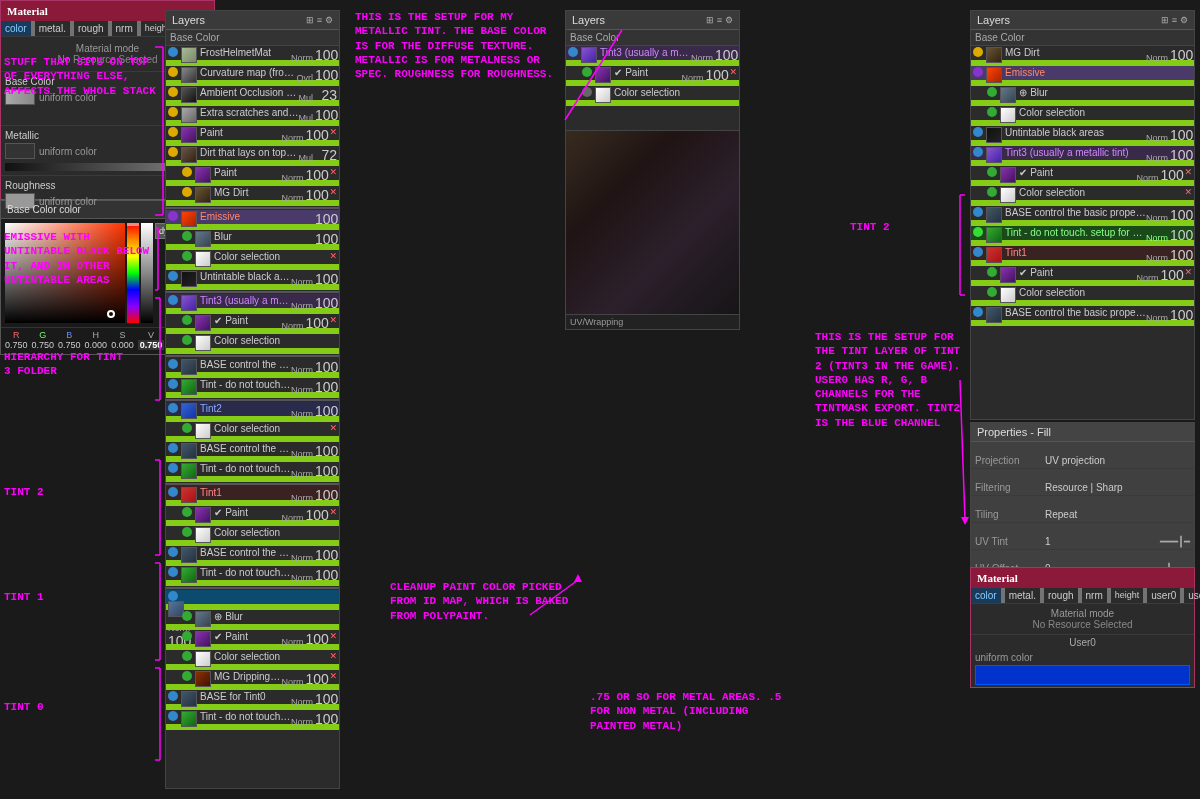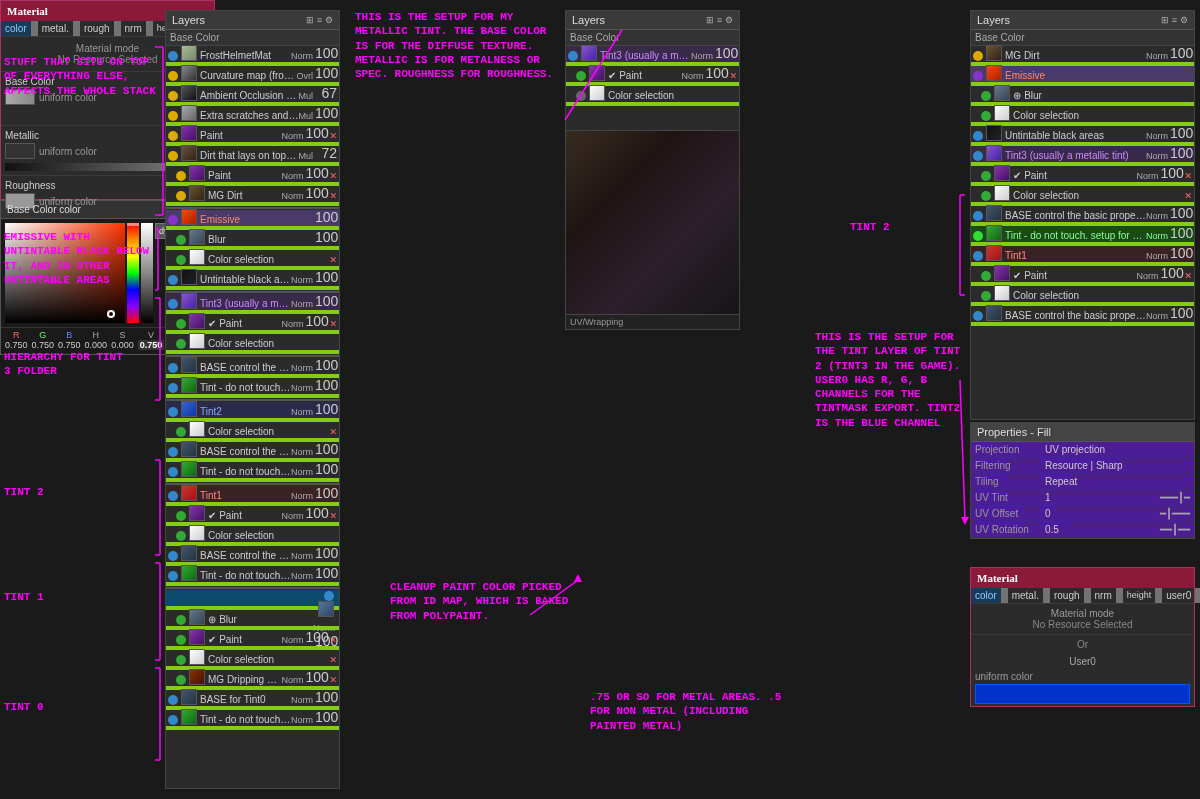--- a/index.html
+++ b/index.html
@@ -47,23 +47,23 @@
     .panel-header-icons {
       display: flex;
       gap: 3px;
       font-size: 9px;
       color: #aaa;
     }
 
     
     .layer-item {
       display: flex;
-      align-items: flex-end;
+      align-items: flex-start;
       padding: 1px 2px;
-      border-bottom: 4px solid #84cc16;
+      border-bottom: 6px solid #84cc16;
       height: 20px;
       position: relative;
     }
 
     .layer-item.highlighted {
       background: #4a3a6a;
     }
 
     .layer-item.active-green {
       background: #1a4a1a;
@@ -117,21 +117,21 @@
     }
 
     .layer-x {
       font-size: 9px;
       color: #ff6666;
       margin-left: 2px;
       flex-shrink: 0;
     }
 
     .layer-indent {
-      padding-left: 10px;
+      padding-left: 16px;
     }
 
     .section-divider {
       height: 2px;
       background: #555;
       margin: 1px 0;
     }
 
     
     #left-panel {
@@ -214,20 +214,21 @@
     .thumb-mgdrip { background: linear-gradient(135deg, #883300, #441100); }
     .thumb-frosth { background: linear-gradient(135deg, #aabb99, #778866); }
     .thumb-mgdirt { background: linear-gradient(135deg, #665533, #332211); }
 
     .prop-row {
       display: flex;
       align-items: center;
       padding: 2px 4px;
       font-size: 10px;
       border-bottom: 1px solid #3a3a3a;
+      margin-top: 11px;
     }
 
     .prop-label {
       color: #999;
       width: 70px;
       flex-shrink: 0;
     }
 
     .prop-value {
       color: #ccc;
@@ -246,21 +247,21 @@
     .material-row {
       display: flex;
       border-bottom: 1px solid #3a3a3a;
     }
 
     .material-cell {
       flex: 1;
       padding: 2px 4px;
       font-size: 10px;
       color: #ccc;
-      border-right: 7px solid #737373;
+      border-right: 4px solid #737373;
       text-align: center;
     }
 
     .material-cell.active {
       background: #1a3a5a;
       color: #88ccff;
     }
 
     
     .layer-scroll {
@@ -337,21 +338,21 @@
       <span class="layer-name">Curvature map (from bake files)</span>
       <span class="layer-mode">Ovrl</span>
       <span class="layer-opacity">100</span>
     </div>
 
     <div class="layer-item">
       <div class="layer-dot dot-yellow"></div>
       <div class="layer-thumb thumb-ao"></div>
       <span class="layer-name">Ambient Occlusion map (from bake files)</span>
       <span class="layer-mode">Mul</span>
-      <span class="layer-opacity">67</span>
+      <span class="layer-opacity">23</span>
     </div>
 
     <div class="layer-item">
       <div class="layer-dot dot-yellow"></div>
       <div class="layer-thumb thumb-scratches"></div>
       <span class="layer-name">Extra scratches and blemishes example</span>
       <span class="layer-mode">Mul</span>
       <span class="layer-opacity">100</span>
     </div>
 
@@ -847,21 +848,21 @@
   <div class="layer-item">
     <div class="layer-dot dot-blue"></div>
     <div class="layer-thumb thumb-base"></div>
     <span class="layer-name">BASE control the basic properties of...</span>
     <span class="layer-mode">Norm</span>
     <span class="layer-opacity">100</span>
   </div>
 
 </div>
 
-<div id="props-panel" style="position:absolute; left:970px; top:422px; width:225px; background:#4c1d95; border:1px solid #444;">
+<div id="props-panel" style="position:absolute; left:970px; top:422px; width:225px; background:#404040; border:1px solid #444;">
   <div class="panel-header" style="background:#444;">
     <span>Properties - Fill</span>
   </div>
   <div class="prop-row">
     <span class="prop-label">Projection</span>
     <span class="prop-value">UV projection</span>
   </div>
   <div class="prop-row">
     <span class="prop-label">Filtering</span>
     <span class="prop-value">Resource | Sharp</span>
@@ -898,21 +899,20 @@
     <div class="material-cell">nrm</div>
     <div class="material-cell" style="font-size:9px;">height</div>
     <div class="material-cell">user0</div>
     <div class="material-cell">user1</div>
 
   </div>
   <div style="padding:4px; border-bottom:1px solid #3a3a3a;">
     <div style="font-size:10px; color:#999; text-align:center;">Material mode</div>
     <div style="font-size:10px; color:#888; text-align:center;">No Resource Selected</div>
   </div>
-  <div style="padding:4px; font-size:10px; color:#888; text-align:center;">Or</div>
   <div style="padding:2px 4px; font-size:10px; color:#aaa; text-align:center;">User0</div>
   <div style="padding:2px 4px;">
     <div style="font-size:10px; color:#999; margin-bottom:2px;">uniform color</div>
 
     <div style="width:100%; height:20px; background:#0033cc; border:1px solid #0055ff;"></div>
   </div>
 </div>
 
 <div class="annotation" style="left:4px; top:55px; width:155px;">Stuff that sits on top of everything else, affects the whole stack</div>
 

